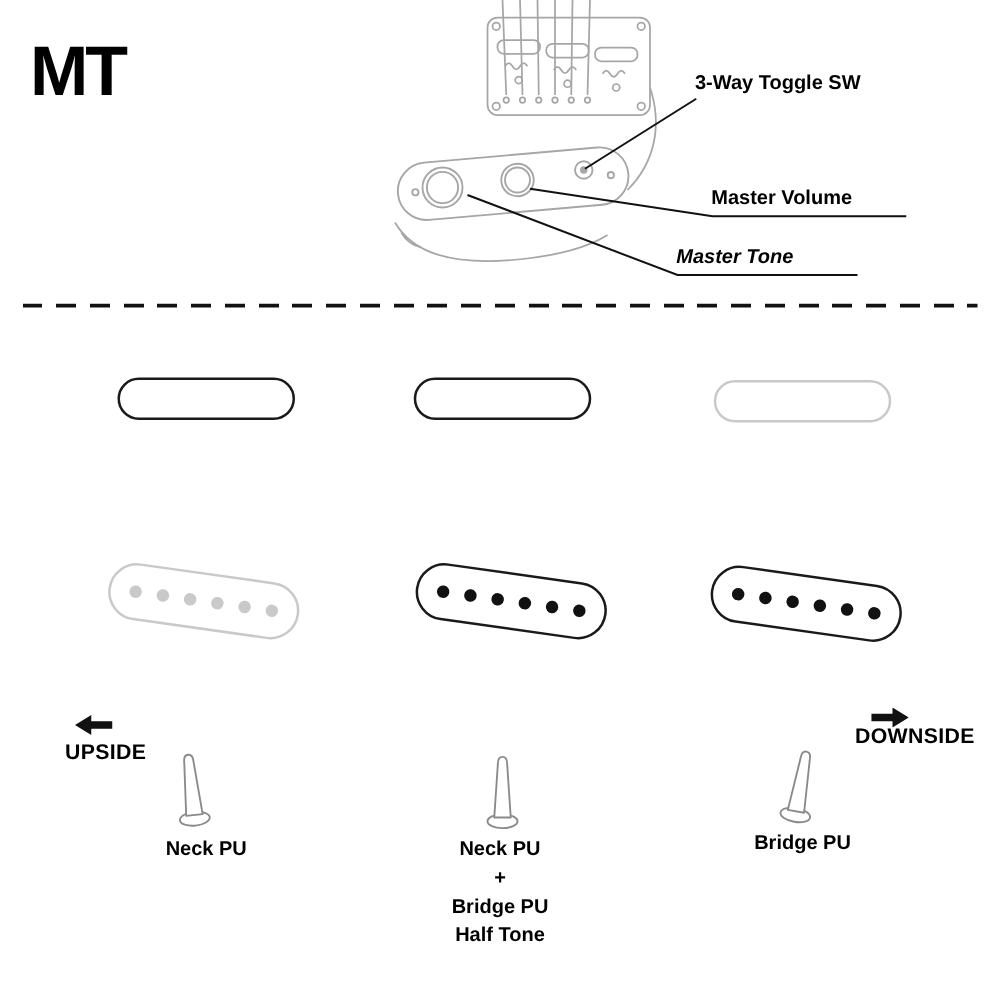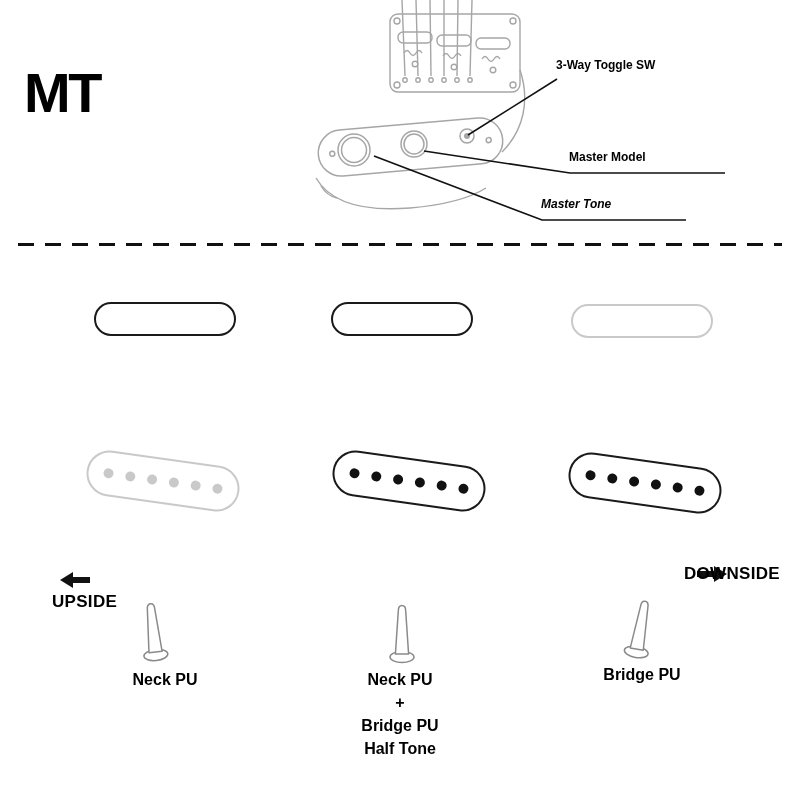--- a/index.html
+++ b/index.html
@@ -1,24 +1,24 @@
 <!DOCTYPE html>
 <html><head>
 <meta charset="utf-8">
 <style>
   html,body{margin:0;padding:0;background:#fff;}
   .canvas{position:relative;width:800px;height:800px;background:#ffffff;overflow:hidden;
           font-family:"Liberation Sans", sans-serif;color:#000;}
 
   .title{position:absolute;left:24px;top:30px;font-size:56px;font-weight:bold;
-         line-height:53px;letter-spacing:-2.5px;margin-top:36px;}
+         line-height:53px;letter-spacing:-2.5px;}
 
   .illustration{position:absolute;left:0;top:0;width:800px;height:245px;}
 
-  .callout{position:absolute;font-size:12px;font-weight:bold;white-space:nowrap;}
+  .callout{position:absolute;font-size:16px;font-weight:bold;white-space:nowrap;}
   .callout-toggle{left:556px;top:58px;}
   .callout-volume{left:569px;top:150px;}
   .callout-tone{left:541px;top:197px;font-style:italic;}
 
   .divider{position:absolute;left:18px;top:243px;width:764px;height:3px;
            background:repeating-linear-gradient(90deg,#111 0 16px,transparent 16px 27px);}
 
   .pill{position:absolute;width:142px;height:34px;border-radius:18px;
         border:2.5px solid #1a1a1a;box-sizing:border-box;background:#fff;}
   .pill.inactive{border-color:#c9c9c9;}
@@ -27,21 +27,21 @@
          border:2.5px solid #1a1a1a;box-sizing:border-box;background:#fff;
          transform:rotate(8deg);display:flex;align-items:center;
          justify-content:space-between;padding:0 15px;}
   .slant .dot{width:10px;height:10px;border-radius:50%;background:#111;}
   .slant.inactive{border-color:#c9c9c9;}
   .slant.inactive .dot{background:#c9c9c9;}
 
   .arrow{position:absolute;}
   .dirlabel{position:absolute;font-size:17px;font-weight:bold;letter-spacing:0.3px;}
   .dir-upside{left:52px;top:592px;}
-  .dir-downside{left:684px;top:564px;}
+  .dir-downside{left:684px;top:579px;}
 
   .lever{position:absolute;width:44px;height:64px;}
   .lever-1{left:134px;top:600px;transform:rotate(-6deg);transform-origin:50% 88%;}
   .lever-2{left:380px;top:602px;}
   .lever-3{left:614px;top:597px;transform:rotate(10deg);transform-origin:50% 88%;}
 
   .poslabel{position:absolute;font-size:16px;font-weight:bold;text-align:center;line-height:23px;}
   .poslabel-1{left:90px;top:668px;width:150px;}
   .poslabel-2{left:315px;top:668px;width:170px;}
   .poslabel-3{left:562px;top:663px;width:160px;}
@@ -115,21 +115,21 @@
       <path d="M725,173 L570,173 L424,151"></path>
       <path d="M686,220 L542,220 L374,156"></path>
     </g>
   </svg>
 
   <div class="title">
     <div>MT</div>
   </div>
 
   <div class="callout callout-toggle">3-Way Toggle SW</div>
-  <div class="callout callout-volume">Master Model</div>
+  <div class="callout callout-volume">Master Volume</div>
   <div class="callout callout-tone">Master Tone</div>
 
   <div class="divider"></div>
 
   <div class="pill" style="left:94px;top:302px;"></div>
   <div class="pill" style="left:331px;top:302px;"></div>
   <div class="pill inactive" style="left:571px;top:304px;"></div>
 
   <div class="slant inactive" style="left:86px;top:458px;">
     <span class="dot"></span>

